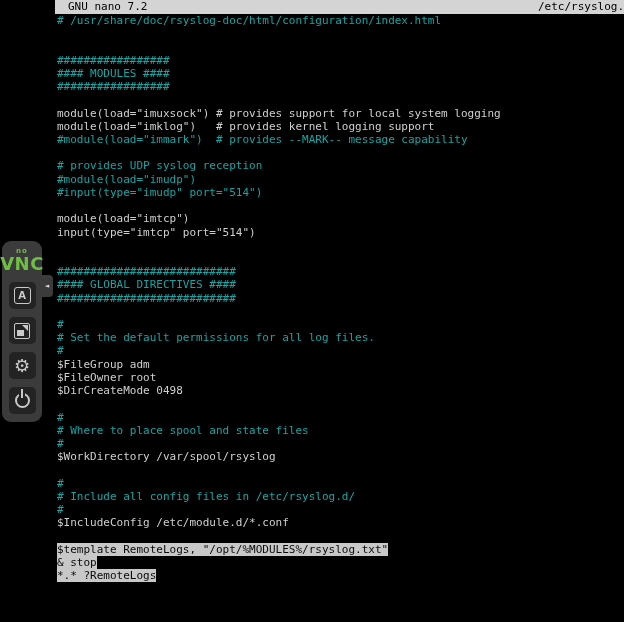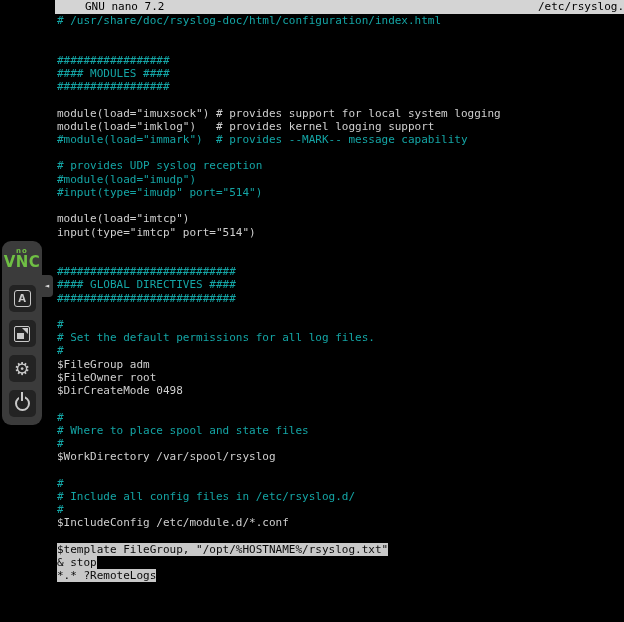--- a/index.html
+++ b/index.html
@@ -4,32 +4,32 @@
 <style>
   :root{
     --terminal-bg:#000000; --text:#cfcfcf; --comment:#14a5a5;
     --titlebar-bg:#d4d4d4; --selection-bg:#c8c8c8; --novnc-green:#6fbf44;
   }
   *{margin:0;padding:0;box-sizing:border-box;}
   html,body{width:624px;height:622px;background:#000;overflow:hidden;}
   .screen{position:relative;width:624px;height:622px;background:var(--terminal-bg);font-family:"DejaVu Sans Mono",monospace;}
   .terminal{position:absolute;left:55px;top:0;right:0;bottom:0;overflow:hidden;}
   .titlebar{height:14px;background:var(--titlebar-bg);color:#000;font-size:11px;line-height:14px;display:flex;justify-content:space-between;white-space:pre;overflow:hidden;}
-  .titlebar .app{padding-left:30px;}
+  .titlebar .app{padding-left:13px;}
   .term-body{font-size:11px;}
   .line{height:13.22px;line-height:13.22px;white-space:pre;color:var(--text);padding-left:2px;overflow:hidden;}
   .line.comment{color:var(--comment);}
   .line.selected .txt{background:var(--selection-bg);color:#0a0a0a;}
 
   
   .novnc{position:absolute;left:2px;top:241px;width:40px;background:#3b3b3b;border-radius:9px;padding:7px 0 8px;display:flex;flex-direction:column;align-items:center;gap:8px;z-index:2;}
   .handle{position:absolute;right:-11px;top:34px;width:12px;height:22px;background:#3b3b3b;border-radius:0 4px 4px 0;color:#ddd;font-size:7px;display:flex;align-items:center;justify-content:center;cursor:pointer;}
-  .logo{text-align:center;line-height:1;font-family:"DejaVu Sans",sans-serif;margin-bottom:7px;}
+  .logo{text-align:center;line-height:1;font-family:"DejaVu Sans",sans-serif;margin-bottom:1px;}
   .logo .no{display:block;font-size:7px;font-weight:bold;color:var(--novnc-green);letter-spacing:1px;}
-  .logo .vnc{display:block;font-size:15px;font-weight:bold;color:var(--novnc-green);letter-spacing:.5px;}
+  .logo .vnc{display:block;font-size:18px;font-weight:bold;color:var(--novnc-green);letter-spacing:.5px;}
   .nv-btn{width:27px;height:27px;background:#232323;border:none;border-radius:5px;display:flex;align-items:center;justify-content:center;color:#c9c9c9;cursor:pointer;padding:0;}
   .kb-icon{width:17px;height:17px;border:1.5px solid #c9c9c9;border-radius:3px;font-size:10px;font-weight:bold;display:flex;align-items:center;justify-content:center;font-family:"DejaVu Sans",sans-serif;color:#c9c9c9;}
   .fs-icon{position:relative;width:16px;height:16px;border:1.5px solid #c9c9c9;border-radius:2px;}
   .fs-icon::before{content:"";position:absolute;left:2px;bottom:2px;width:7px;height:6px;background:#c9c9c9;}
   .fs-icon::after{content:"";position:absolute;right:1px;top:1px;width:0;height:0;border-left:6px solid transparent;border-top:6px solid #c9c9c9;}
   .gear-icon{font-size:18px;line-height:1;font-family:"DejaVu Sans",sans-serif;color:#c9c9c9;}
   .pw-icon{position:relative;width:15px;height:15px;border:2px solid #c9c9c9;border-radius:50%;}
   .pw-icon::before{content:"";position:absolute;left:50%;top:-6px;transform:translateX(-50%);width:2px;height:9px;background:#c9c9c9;border-left:2px solid #232323;border-right:2px solid #232323;background-clip:padding-box;}
 </style>
 </head>
@@ -120,21 +120,21 @@
         <div class="line comment"><span class="txt">#</span></div>
 
         <div class="line comment"><span class="txt"># Include all config files in /etc/rsyslog.d/</span></div>
 
         <div class="line comment"><span class="txt">#</span></div>
 
         <div class="line code"><span class="txt">$IncludeConfig /etc/module.d/*.conf</span></div>
 
         <div class="line blank"><span class="txt"></span></div>
 
-        <div class="line selected"><span class="txt">$template FileGroup, "/opt/%HOSTNAME%/rsyslog.txt"</span></div>
+        <div class="line selected"><span class="txt">$template RemoteLogs, "/opt/%MODULES%/rsyslog.txt"</span></div>
 
         <div class="line selected"><span class="txt">&amp; stop</span></div>
 
         <div class="line selected"><span class="txt">*.* ?RemoteLogs</span></div>
       </div>
   </div>
 
   <div class="novnc">
     <div class="handle">
       <span>◄</span>

